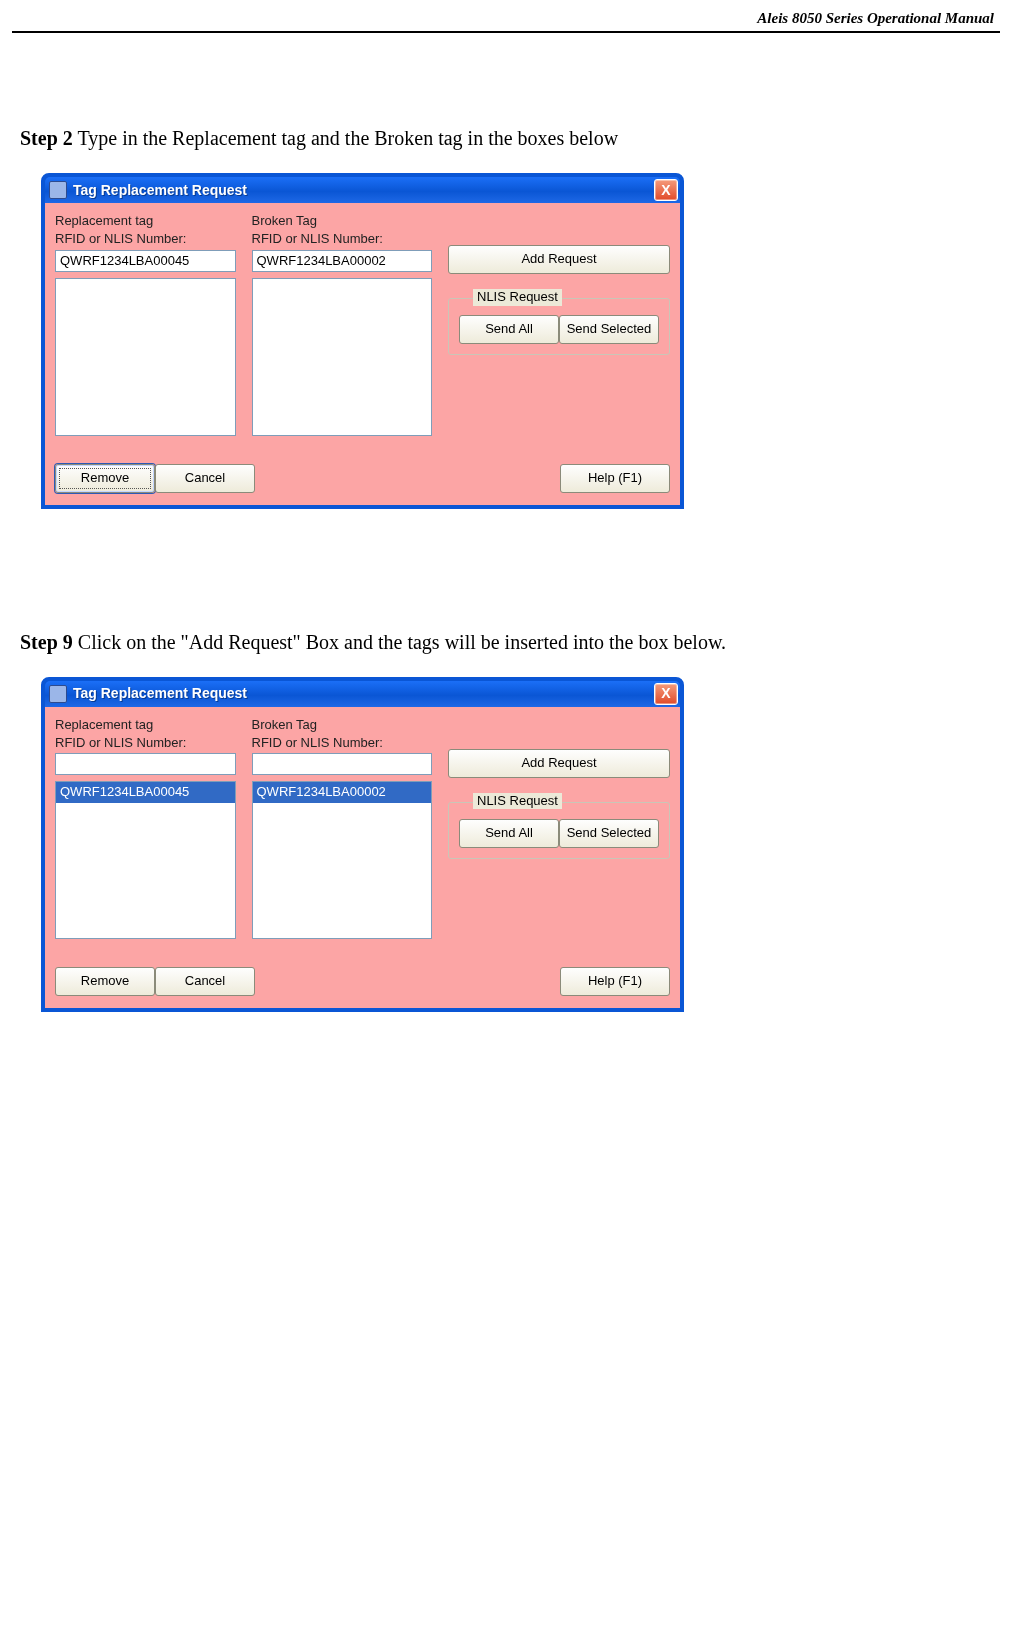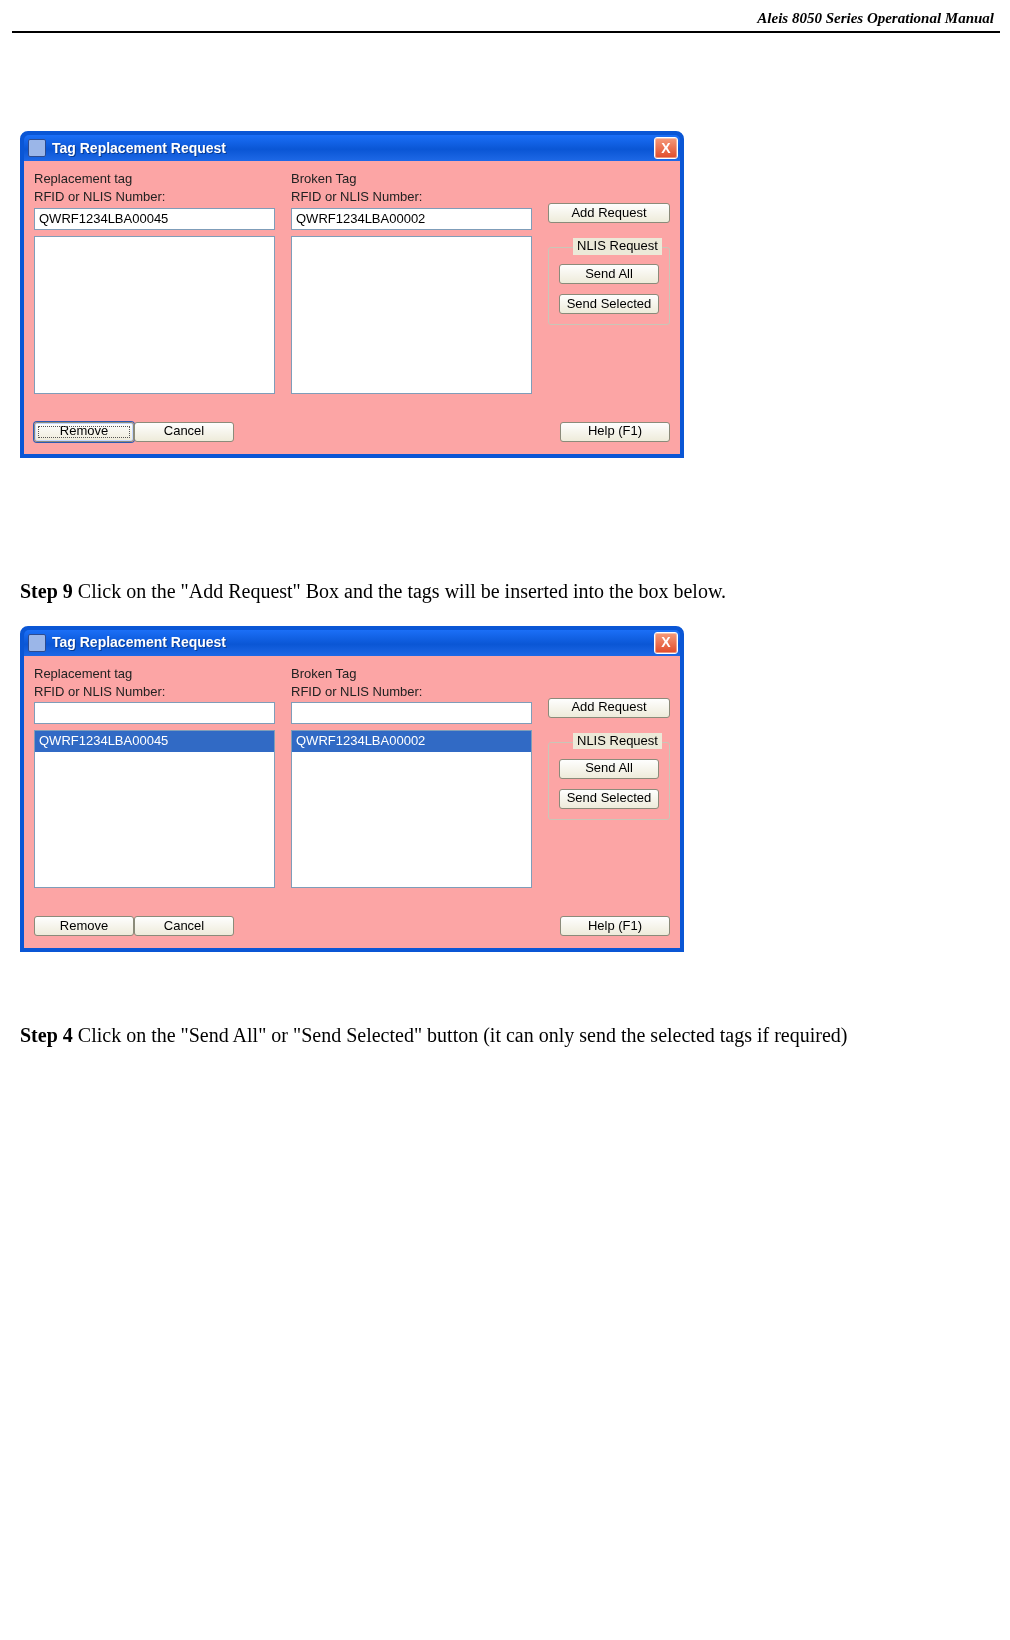--- a/index.html
+++ b/index.html
@@ -44,20 +44,21 @@
     width: 664px;
     font-family: Tahoma, Verdana, Arial, sans-serif;
     font-size: 13px;
     color: #000;
     margin-top: 6px;
   }
   .dialog-frame {
     border: 4px solid #0a56d5;
     border-radius: 8px 8px 0 0;
     background: #0a56d5;
+    margin-left: 21px;
   }
   .titlebar {
     height: 26px;
     background: linear-gradient(#1b6ff7, #0a56d5 55%, #1e68e6);
     display: flex;
     align-items: center;
     padding: 0 2px 0 4px;
     border-top-left-radius: 5px;
     border-top-right-radius: 5px;
   }
@@ -132,21 +133,21 @@
     padding: 2px 4px;
     font-size: 13px;
     white-space: nowrap;
   }
   .list-item.selected {
     background: #316ac5;
     color: #fff;
   }
   .xp-btn {
     min-width: 100px;
-    height: 20px;
+    height: 29px;
     background: linear-gradient(#fefefe, #eeebda);
     border: 1px solid #8b8b7a;
     border-radius: 3px;
     font-family: Tahoma, sans-serif;
     font-size: 13px;
     color: #000;
     box-sizing: border-box;
     display: inline-flex;
     align-items: center;
     justify-content: center;
@@ -173,22 +174,21 @@
   .group-legend {
     position: absolute;
     top: -10px;
     left: 24px;
     background: #ece9d8;
     padding: 0 4px;
     font-size: 13px;
   }
   .group-btns {
     display: flex;
-    flex-direction: column;
-    gap: 10px;
+    flex-direction: row;
     align-items: stretch;
   }
   .group-btns .xp-btn { width: 100%; }
   .footer {
     position: absolute;
     left: 12px; right: 10px; bottom: 8px;
   }
   .footer-line {
     border-top: 2px solid #000;
     margin-bottom: 2px;
@@ -202,20 +202,23 @@
   }
 </style>
 </head>
 <body>
 
 <div class="page">
   <div class="header-right">Aleis 8050 Series Operational Manual</div>
   <hr class="hr">
 
   <div class="content">
+    <p class="step-line">
+      <span class="step-b">Step 2</span><span> Type in the Replacement tag and the Broken tag in the boxes below</span>
+    </p>
 
     <div class="dialog">
       <div class="dialog-frame">
         <div class="titlebar">
           <div class="titlebar-icon"></div>
           <div class="titlebar-title">Tag Replacement Request</div>
           <div class="close-btn">X</div>
         </div>
         <div class="dialog-body">
           <div class="cols">
@@ -301,19 +304,16 @@
             <div class="xp-btn">Cancel</div>
             <div class="spacer"></div>
             <div class="xp-btn" style="min-width:110px">Help (F1)</div>
           </div>
         </div>
       </div>
     </div>
 
     <div class="vspace-md"></div>
 
-    <p class="step-line justify">
-      <span class="step-b">Step 4</span><span> Click on the "Send All" or "Send Selected" button (it can only send the selected tags if required)</span>
-    </p>
 
   </div>
 
 </div>
 
 </body></html>

